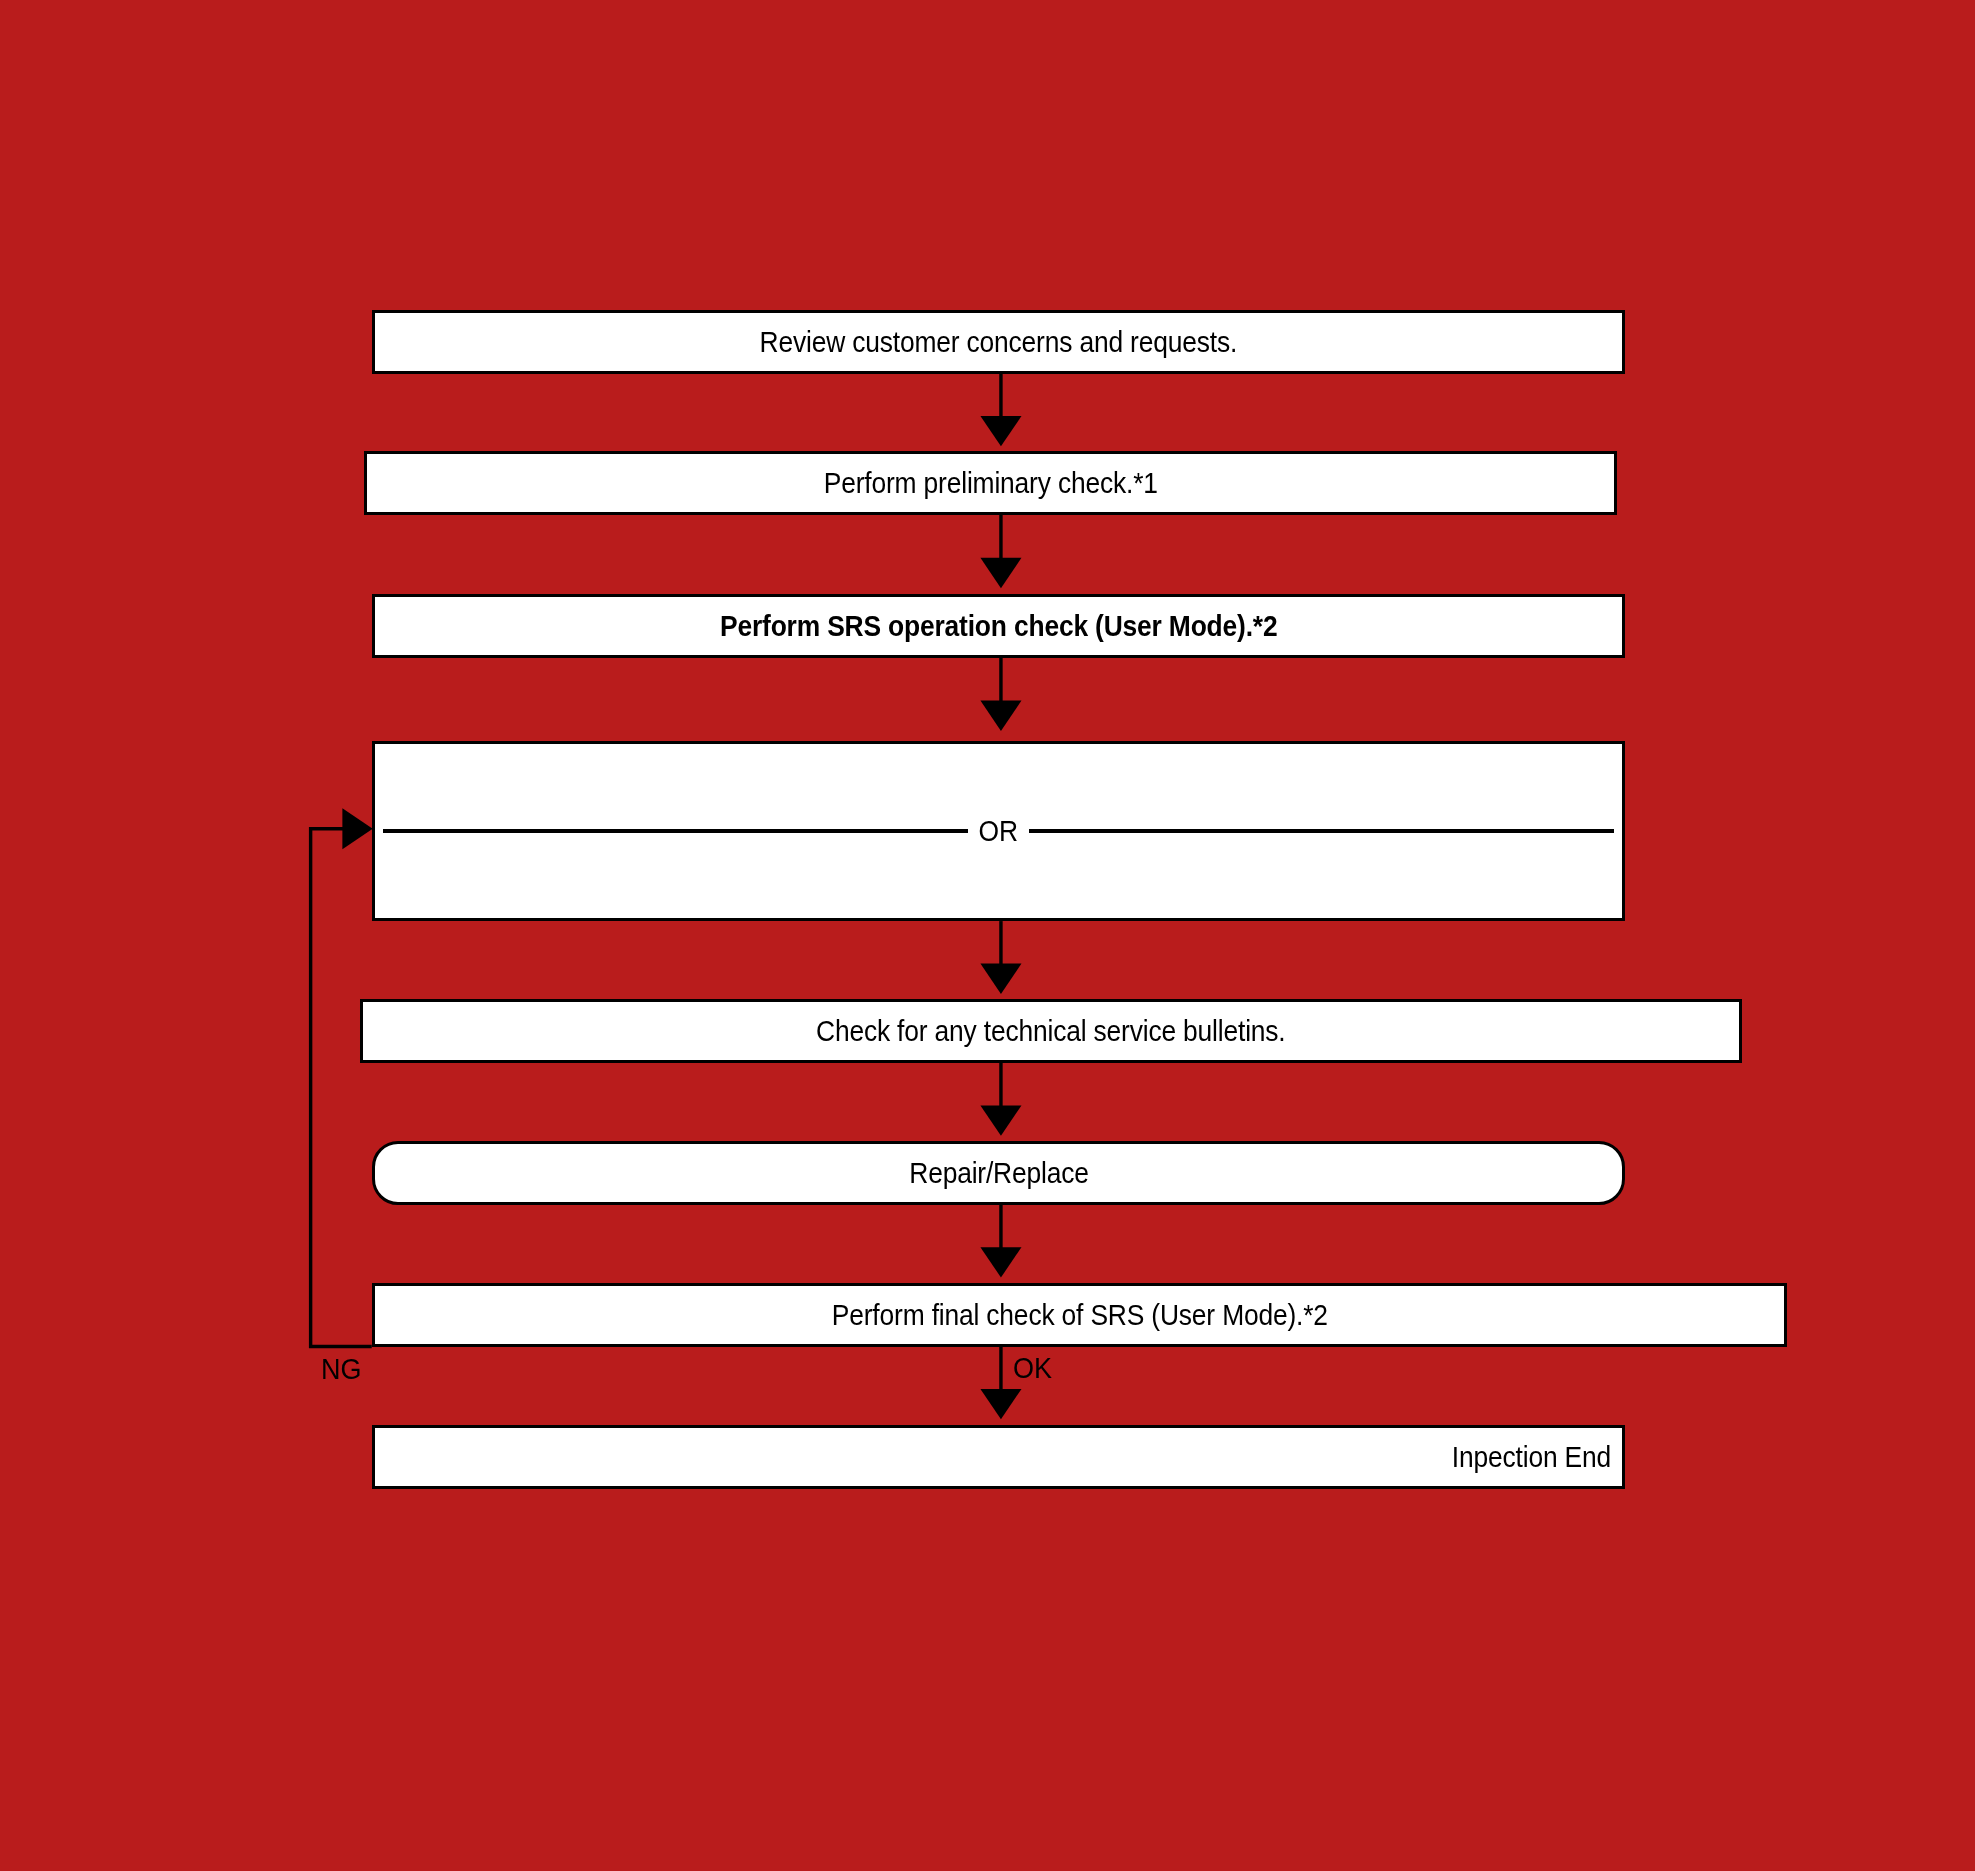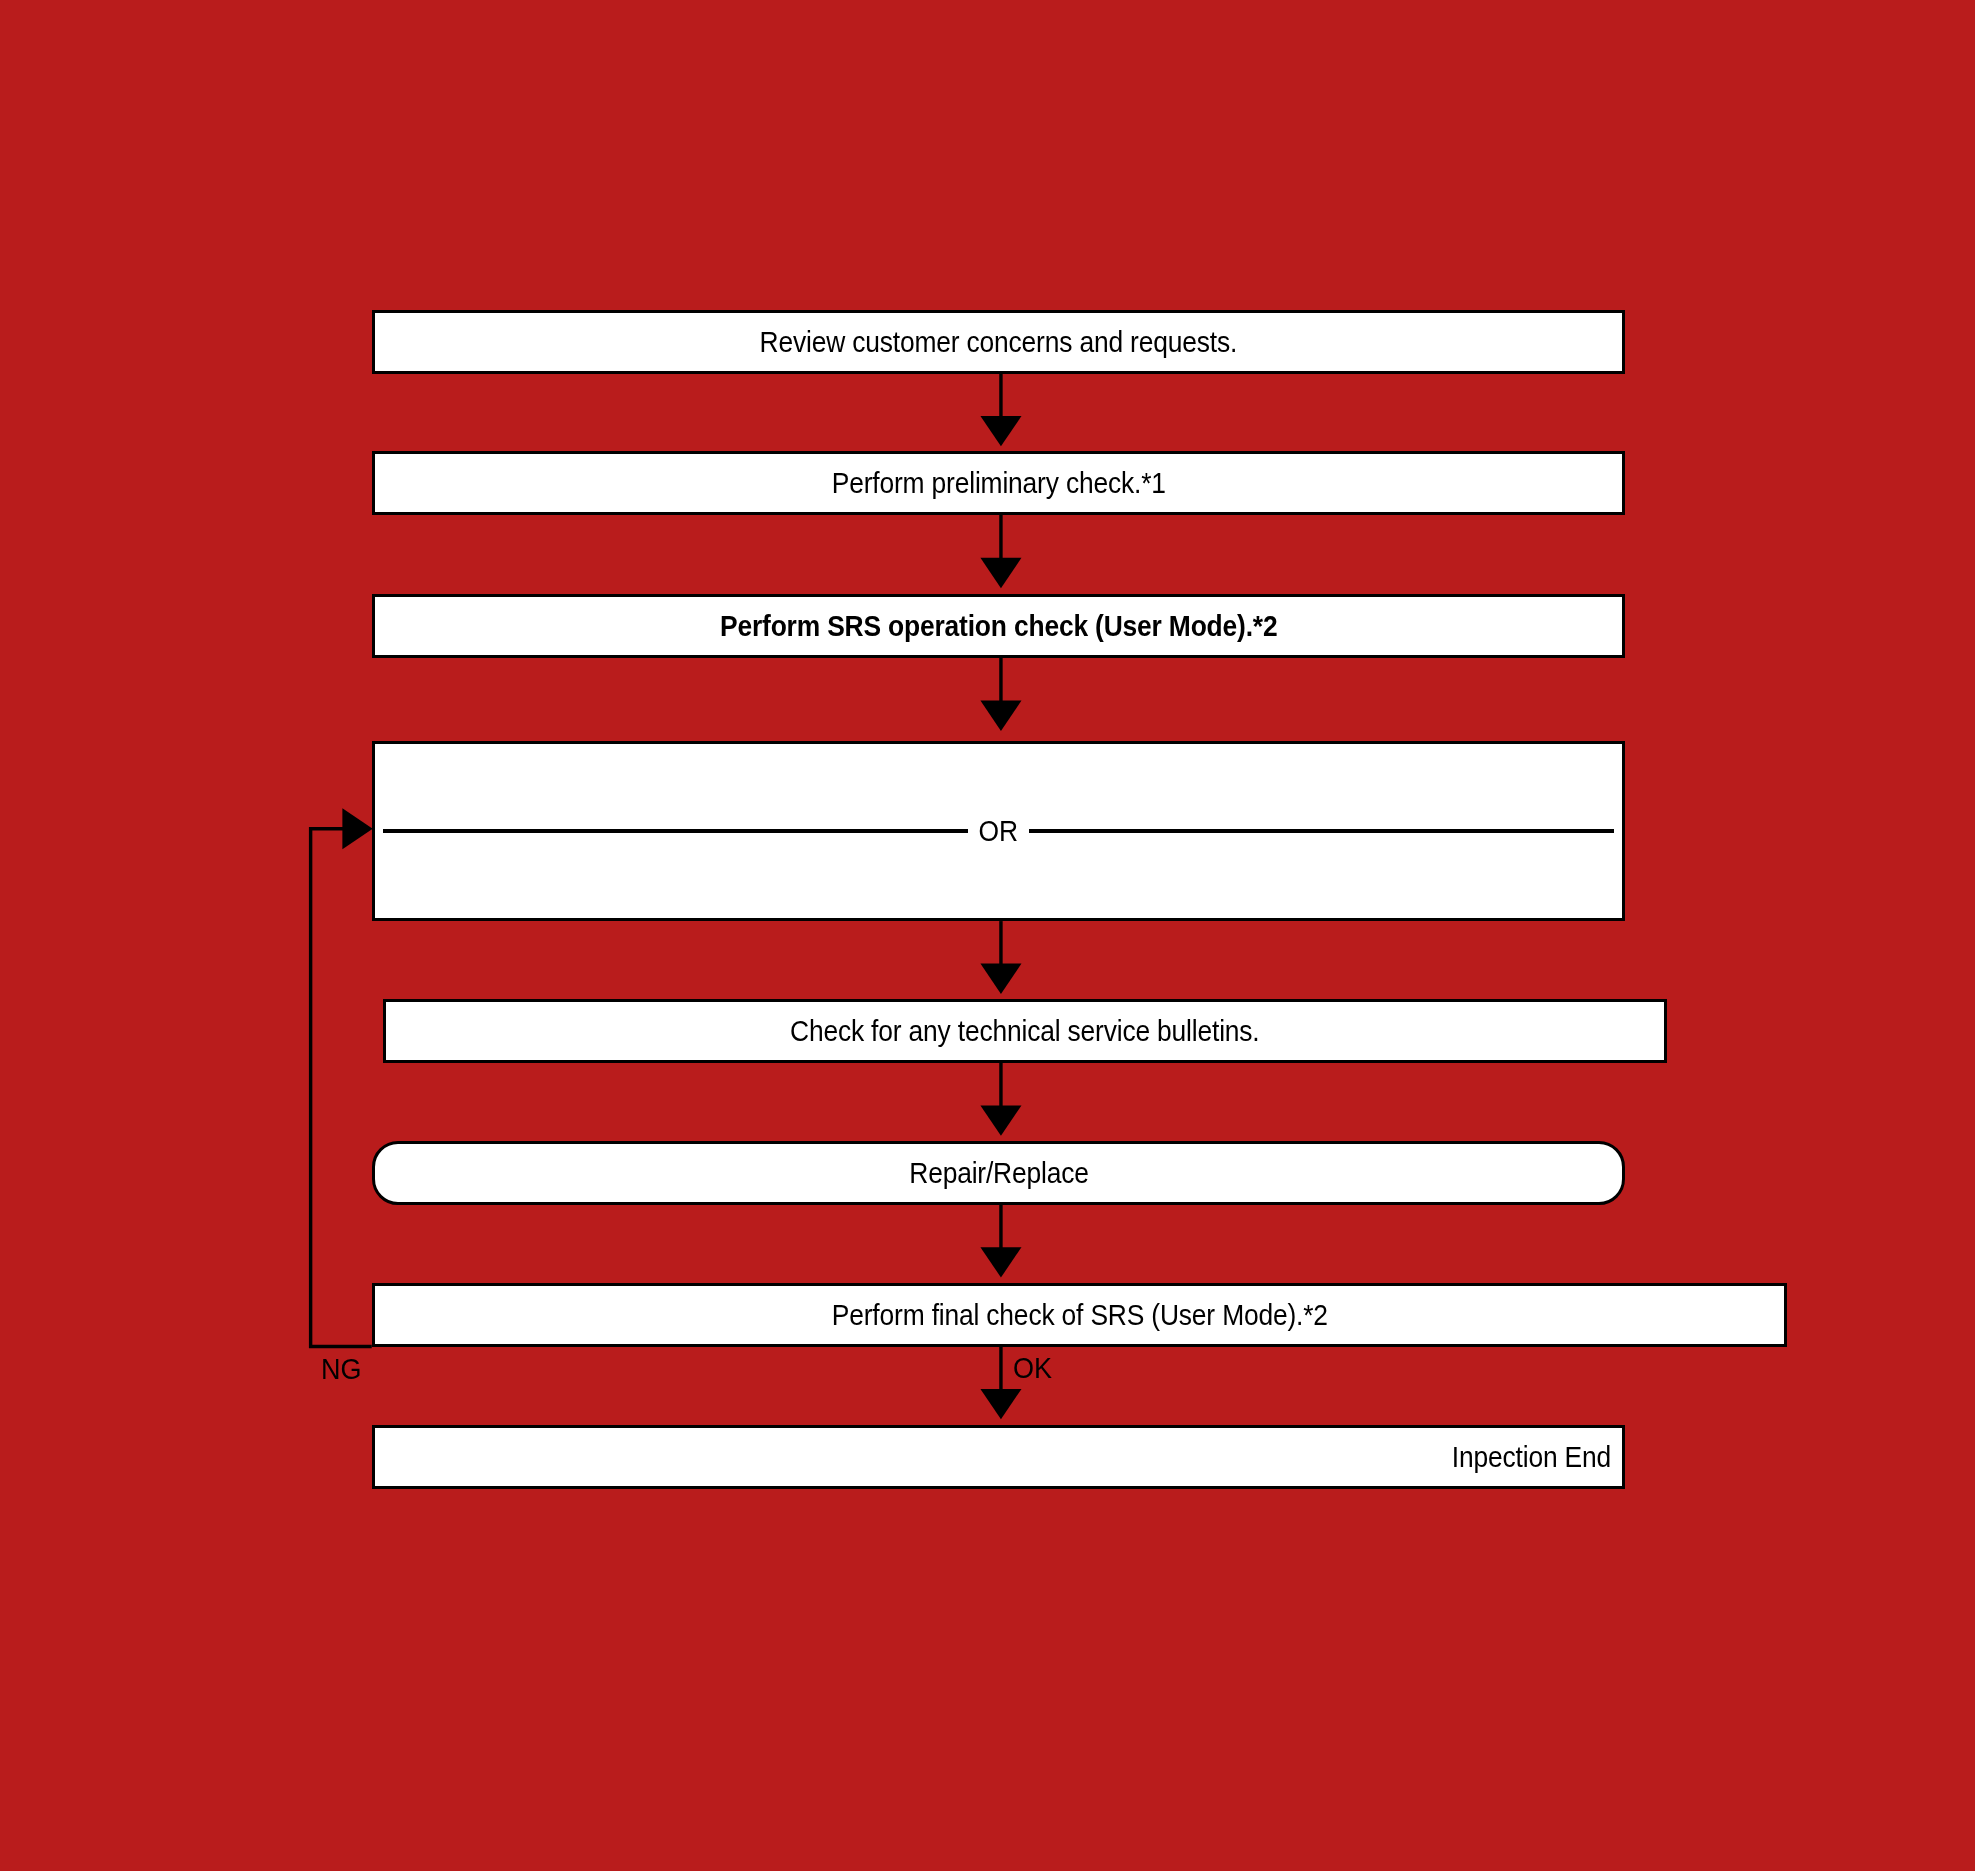--- a/index.html
+++ b/index.html
@@ -132,37 +132,37 @@
       <polygon points="2005,2551 2089,2551 2047,2613"></polygon>
       <polygon points="2005,2841 2089,2841 2047,2903"></polygon>
       <polygon points="700,1653 762,1695 700,1737"></polygon>
     </g>
   </svg>
 
   <div class="node-box" style="left:372px; top:310px; width:1253px; height:64px;">
     <span class="node-label">Review customer concerns and requests.</span>
   </div>
 
-  <div class="node-box" style="left:372px; top:451px; width:1253px; height:64px;">
+  <div class="node-box" style="left:364px; top:451px; width:1253px; height:64px;">
     <span class="node-label">Perform preliminary check.*1</span>
   </div>
 
   <div class="node-box" style="left:372px; top:594px; width:1253px; height:64px;font-weight:bold;">
     <span class="node-label">Perform SRS operation check (User Mode).*2</span>
   </div>
 
   <div class="or-box" style="left:372px; top:741px; width:1253px; height:180px;">
     <div class="or-divider">
       <span class="or-rule"></span>
       <span class="or-word">OR</span>
       <span class="or-rule"></span>
     </div>
   </div>
 
-  <div class="node-box" style="left:383px; top:999px; width:1284px; height:64px;">
+  <div class="node-box" style="left:360px; top:999px; width:1382px; height:64px;">
     <span class="node-label">Check for any technical service bulletins.</span>
   </div>
 
   <div class="node-box" style="left:372px; top:1141px; width:1253px; height:64px;border-radius:26px;">
     <span class="node-label">Repair/Replace</span>
   </div>
 
   <div class="node-box" style="left:372px; top:1283px; width:1415px; height:64px;">
     <span class="node-label">Perform final check of SRS (User Mode).*2</span>
   </div>

